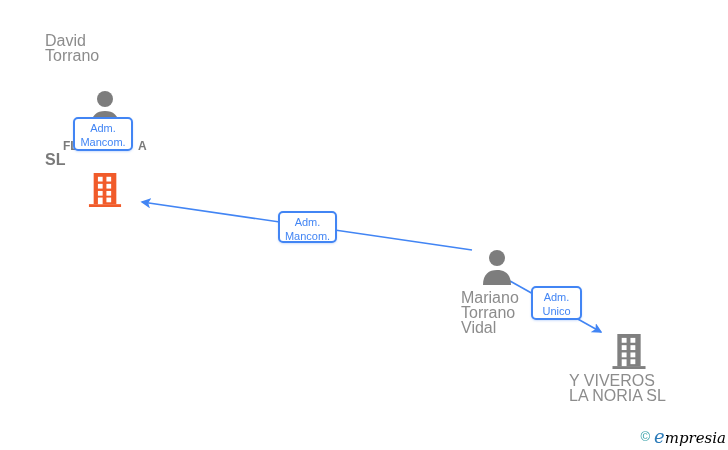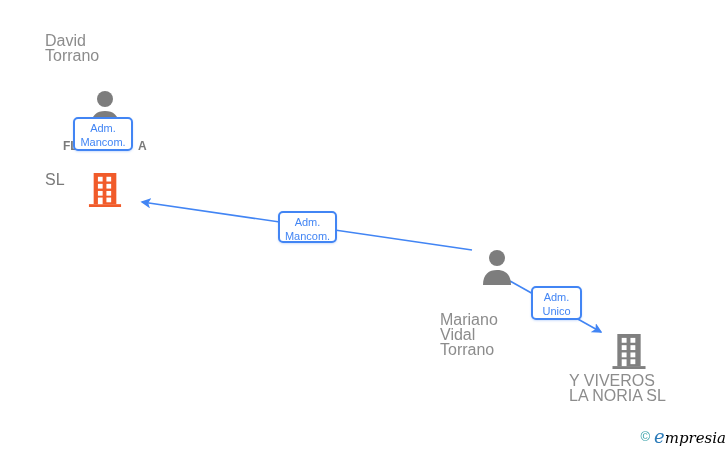--- a/index.html
+++ b/index.html
@@ -19,21 +19,21 @@
     z-index: 1;
   }
   .node-text {
     position: absolute;
     width: 120px;
     font-size: 16px;
     line-height: 15px;
     color: #8c8c8c;
     z-index: 2;
   }
-  .node-text.bold { font-weight: normal; color: #7a7a7a; margin-top: 20px; }
+  .node-text.bold { font-weight: bold; color: #7a7a7a; }
   .frag {
     position: absolute;
     font-size: 12px;
     line-height: 15px;
     font-weight: bold;
     color: #7a7a7a;
     z-index: 2;
   }
   .icon-wrap { position: absolute; z-index: 2; }
   .label-box {
@@ -131,24 +131,24 @@
     <div>Mancom.</div>
   </div>
 
   <div class="icon-wrap" style="left:480px; top:249px; width:34px; height:36px;">
     <svg width="34" height="36" viewBox="0 0 34 36">
       <circle cx="17" cy="9" r="8" fill="#7d7d7d"></circle>
       <path d="M3,36 C3,25 9,21 17,21 C25,21 31,25 31,36 Z" fill="#7d7d7d"></path>
     </svg>
   </div>
 
-  <div class="node-text" style="left:440px; top:290px;margin-top:22px;">
+  <div class="node-text" style="left:461px; top:290px;">
     <div>Mariano</div>
+    <div>Torrano</div>
     <div>Vidal</div>
-    <div>Torrano</div>
   </div>
 
   <div class="label-box" style="left:531px; top:286px; width:51px; height:34px;">
     <div>Adm.</div>
     <div>Unico</div>
   </div>
 
   <div class="icon-wrap" style="left:611px; top:334px; width:36px; height:35px;">
     <svg width="36" height="35" viewBox="0 0 36 36">
       <rect x="1" y="33" width="34" height="3" fill="#808080"></rect>

